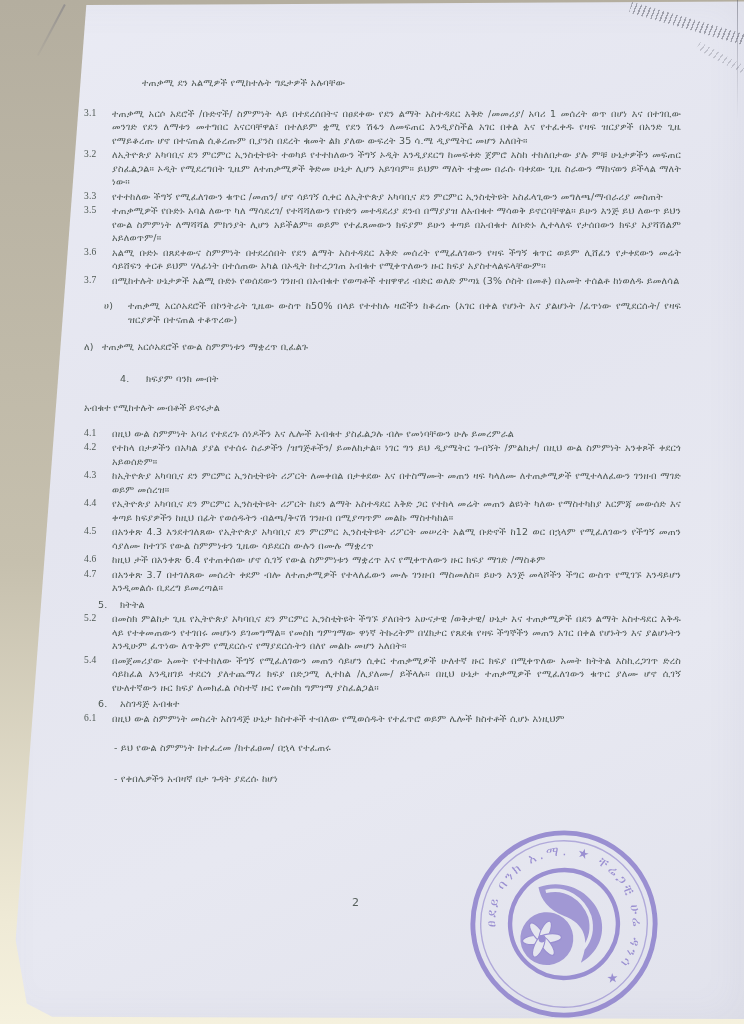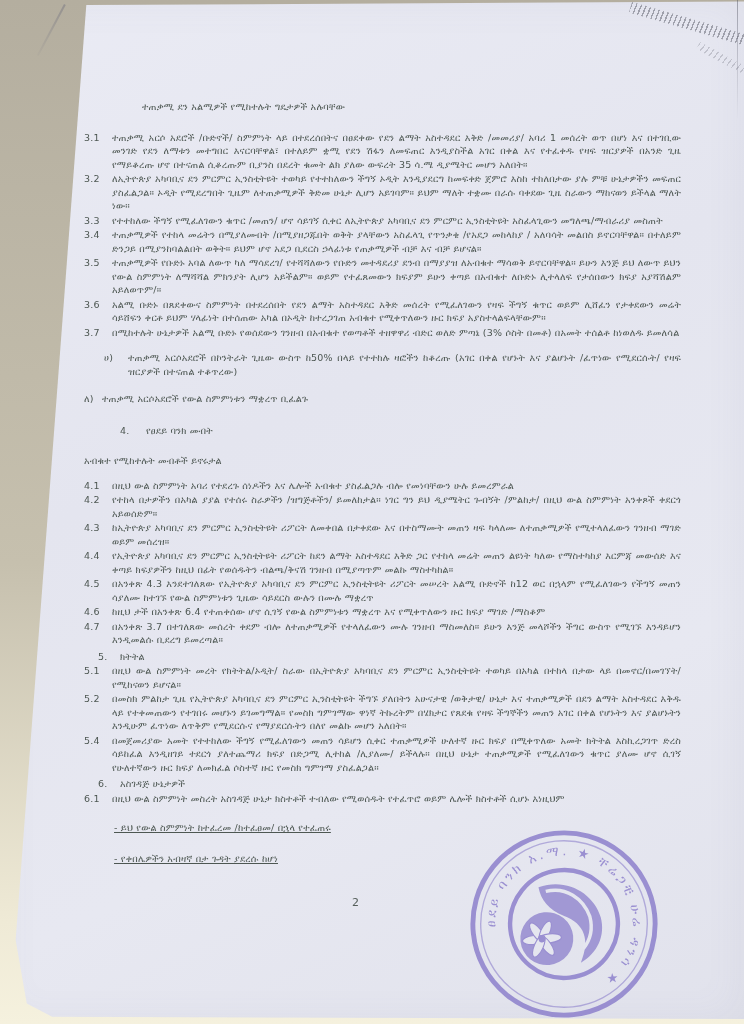--- a/index.html
+++ b/index.html
@@ -27,39 +27,39 @@
   .fold-hatch2{
     position:absolute;left:700px;top:42px;width:62px;height:8px;
     background:repeating-linear-gradient(100deg,rgba(80,82,95,0.4) 0 1.2px,rgba(0,0,0,0) 1.2px 5px);
     transform:rotate(28deg);transform-origin:left top;opacity:0.6;
   }
   .edge-line{
     position:absolute;left:737px;top:0;width:1px;height:120px;
     background:linear-gradient(to bottom,rgba(90,92,105,0.5),rgba(90,92,105,0));
   }
   .content{
-    position:absolute;left:84px;top:100px;width:597px;
+    position:absolute;left:84px;top:76px;width:597px;
     color:#4d5752;font-size:9.5px;line-height:13.5px;
     text-align:justify;letter-spacing:0.2px;
   }
   .title{margin:0 0 17px 58px;text-align:left;}
   .item{display:flex;margin:0 0 1px 0;}
-  .item .no{flex:0 0 28px;}
+  .item .no{flex:0 0 28px;font-family:Liberation Serif, serif;}
   .item .txt{flex:1;}
   .sub-ha{display:flex;margin:12px 0 2px 20px;}
   .sub-ha .no{flex:0 0 24px;}
   .sub-le{display:flex;margin:14px 0 0 0;}
   .sub-le .no{flex:0 0 18px;}
   .sec-head{display:flex;margin:18px 0 0 36px;text-align:left;}
   .sec-head .no{flex:0 0 26px;}
   .sec-head-sm{display:flex;margin:3px 0 1px 14px;text-align:left;}
   .sec-head-sm .no{flex:0 0 22px;}
-  .intro{margin:17px 0 11px 0;text-align:left;}
+  .intro{margin:17px 0 11px 0;text-align:left;font-family:Liberation Serif, serif;}
   .bullets{margin:16px 0 0 30px;text-align:left;}
-  .bullets .b{margin:0 0 17px 0;text-decoration:underline;}
+  .bullets .b{margin:0 0 17px 0;}
   .page-no{
     position:absolute;left:352px;top:896px;color:#555f5a;font-size:11px;
   }
   .stamp{
     position:absolute;left:466px;top:826px;width:196px;height:196px;
     opacity:0.82;transform:rotate(-6deg);
   }
 </style>
 </head>
 <body>
@@ -80,24 +80,20 @@
   </div>
   <div class="item">
     <span class="no">3.2</span>
     <span class="txt">ለኢትዮጵያ አካባቢና ደን ምርምር ኢንስቲትዩት ተወካይ የተተከለውን ችግኝ ኦዲት እንዲያደርግ ከመፍቀድ ጀምሮ እስከ ተከለበታው ያሉ ምቹ ሁኔታዎችን መፍጠር ያስፈልጋል። ኦዲት የሚደረግበት ጊዜም ለተጠቃሚዎች ቅድመ ሁኔታ ሊሆን አይገባም። ይህም ማለት ተቋሙ በራሱ ባቀደው ጊዜ ስራውን ማከናወን ይችላል ማለት ነው።</span>
   </div>
   <div class="item">
     <span class="no">3.3</span>
     <span class="txt">የተተከለው ችግኝ የሚፈለገውን ቁጥር /መጠን/ ሆኖ ሳይገኝ ሲቀር ለኢትዮጵያ አካባቢና ደን ምርምር ኢንስቲትዩት አስፈላጊውን መግለጫ/ማብራሪያ መስጠት</span>
   </div>
   <div class="item">
-    <span class="no">3.4</span>
-    <span class="txt">ተጠቃሚዎች የተከላ መሬትን በሚያለሙበት /በሚያዘጋጁበት ወቅት ያላቸውን አስፈላጊ የጥንቃቄ /የአደጋ መከላከያ / አለባሳት መልበስ ይኖርባቸዋል። በተለይም ድንጋይ በሚያንከባልልበት ወቅት። ይህም ሆኖ አደጋ ቢደርስ ኃላፊነቱ የጠቃሚዎች ብቻ እና ብቻ ይሆናል።</span>
-  </div>
-  <div class="item">
     <span class="no">3.5</span>
     <span class="txt">ተጠቃሚዎች የቡድኑ አባል ለውጥ ካለ ማሳደረገ/ የተሻሻለውን የቡድን መተዳደሪያ ደንብ በማያያዝ ለአብቁተ ማሳወቅ ይኖርባቸዋል። ይሁን እንጅ ይህ ለውጥ ይህን የውል ስምምነት ለማሻሻል ምክንያት ሊሆን አይችልም። ወይም የተፈጸመውን ክፍያም ይሁን ቀጣይ በአብቁተ ለቡድኑ ሊተላለፍ የታሰበውን ክፍያ አያሻሽልም አይለወጥም/።</span>
   </div>
   <div class="item">
     <span class="no">3.6</span>
     <span class="txt">አልሚ ቡድኑ በጸደቀውና ስምምነት በተደረሰበት የደን ልማት አስተዳደር እቅድ መሰረት የሚፈለገውን የዛፍ ችግኝ ቁጥር ወይም ሊሸፈን የታቀደውን መሬት ሳይሸፍን ቀርቶ ይህም ሃላፊነት በተሰጠው አካል በኦዲት ከተረጋገጠ አብቁተ የሚቀጥለውን ዙር ክፍያ አያስተላልፍላቸውም።</span>
   </div>
   <div class="item">
     <span class="no">3.7</span>
     <span class="txt">በሚከተሉት ሁኔታዎች አልሚ ቡድኑ የወሰደውን ገንዘብ በአብቁተ የወጣቶች ተዘዋዋሪ ብድር ወለድ ምጣኔ (3% ሶስት በመቶ) በአመት ተሰልቶ ከነወለዱ ይመለሳል</span>
@@ -107,21 +103,21 @@
     <span class="no">ሀ)</span>
     <span class="txt">ተጠቃሚ አርሶአደሮች በኮንትራት ጊዜው ውስጥ ከ50% በላይ የተተከሉ ዛፎችን ከቆረጡ (አገር በቀል የሆኑት እና ያልሆኑት /ፈጥነው የሚደርሱት/ የዛፍ ዝርያዎች በተናጠል ተቆጥረው)</span>
   </div>
   <div class="sub-le">
     <span class="no">ለ)</span>
     <span class="txt">ተጠቃሚ አርሶአደሮች የውል ስምምነቱን ማቋረጥ ቢፈልጉ</span>
   </div>
 
   <div class="sec-head">
     <span class="no">4.</span>
-    <span>የፀደይ ባንክ መብት</span>
+    <span>ክፍያም ባንክ መብት</span>
   </div>
   <p class="intro">አብቁተ የሚከተሉት መብቶች ይኖሩታል</p>
 
   <div class="item">
     <span class="no">4.1</span>
     <span class="txt">በዚህ ውል ስምምነት አባሪ የተደረጉ ሰነዶችን እና ሌሎች አብቁተ ያስፈልጋሉ ብሎ የመነባቸውን ሁሉ ይመረምራል</span>
   </div>
   <div class="item">
     <span class="no">4.2</span>
     <span class="txt">የተከላ በታዎችን በአካል ያያል የተሰሩ ስራዎችን /ዝግጅቶችን/ ይመለከታል። ነገር ግን ይህ ዲያሜትር ጉብኝት /ምልከታ/ በዚህ ውል ስምምነት አንቀጾች ቀደርጎ አይወሰድም።</span>
@@ -146,35 +142,31 @@
     <span class="no">4.7</span>
     <span class="txt">በአንቀጽ 3.7 በተገለጸው መሰረት ቀደም ብሎ ለተጠቃሚዎች የተላለፈውን ሙሉ ገንዘብ ማስመለስ። ይሁን እንጅ መላሾችን ችግር ውስጥ የሚገኙ እንዳይሆን እንዲመልሱ ቢደረግ ይመረጣል።</span>
   </div>
 
   <div class="sec-head-sm">
     <span class="no">5.</span>
     <span>ክትትል</span>
   </div>
 
   <div class="item">
-    <span class="no">5.1</span>
-    <span class="txt">በዚህ ውል ስምምነት መረት የክትትል/ኦዲት/ ስራው በኢትዮጵያ አካባቢና ደን ምርምር ኢንስቲትዩት ተወካይ በአካል በተከላ በታው ላይ በመኖር/በመገኘት/ የሚከናወን ይሆናል።</span>
-  </div>
-  <div class="item">
     <span class="no">5.2</span>
     <span class="txt">በመስክ ምልከታ ጊዜ የኢትዮጵያ አካባቢና ደን ምርምር ኢንስቲትዩት ችግኙ ያለበትን አሁናታዊ /ወቅታዊ/ ሁኔታ እና ተጠቃሚዎች በደን ልማት አስተዳደር እቅዱ ላይ የተቀመጠውን የተገበሩ መሆኑን ይገመግማል። የመስክ ግምገማው ዋነኛ ትኩረትም በሄክታር የጸደቁ የዛፍ ችግኞችን መጠን አገር በቀል የሆኑትን እና ያልሆኑትን እንዲሁም ፈጥነው ለጥቅም የሚደርሱና የማያደርሱትን በለየ መልኩ መሆን አለበት።</span>
   </div>
   <div class="item">
     <span class="no">5.4</span>
     <span class="txt">በመጀመሪያው አመት የተተከለው ችግኝ የሚፈለገውን መጠን ሳይሆን ሲቀር ተጠቃሚዎች ሁለተኛ ዙር ክፍያ በሚቀጥለው አመት ክትትል እስኪረጋገጥ ድረስ ሳይከፈል እንዲዘገይ ተደርጎ ያለተጨማሪ ክፍያ በድጋሚ ሊተከል /ሊያለሙ/ ይችላሉ። በዚህ ሁኔታ ተጠቃሚዎች የሚፈለገውን ቁጥር ያለሙ ሆኖ ሲገኝ የሁለተኛውን ዙር ክፍያ ለመክፈል ሶስተኛ ዙር የመስክ ግምገማ ያስፈልጋል።</span>
   </div>
 
   <div class="sec-head-sm">
     <span class="no">6.</span>
-    <span>አስገዳጅ ሁኔታዎች</span>
+    <span>አስገዳጅ አብቁተ</span>
   </div>
 
   <div class="item">
     <span class="no">6.1</span>
     <span class="txt">በዚህ ውል ስምምነት መስረት አስገዳጅ ሁኔታ ክስተቶች ተብለው የሚወሰዱት የተፈጥሮ ወይም ሌሎች ክስተቶች ሲሆኑ እነዚህም</span>
   </div>
 
   <div class="bullets">
     <div class="b">- ይህ የውል ስምምነት ከተፈረመ /ከተፈፀመ/ በኋላ የተፈጠሩ</div>
     <div class="b">- የቀበሌዎችን አብዛኛ በታ ጉዳት ያደረሱ ከሆነ</div>

